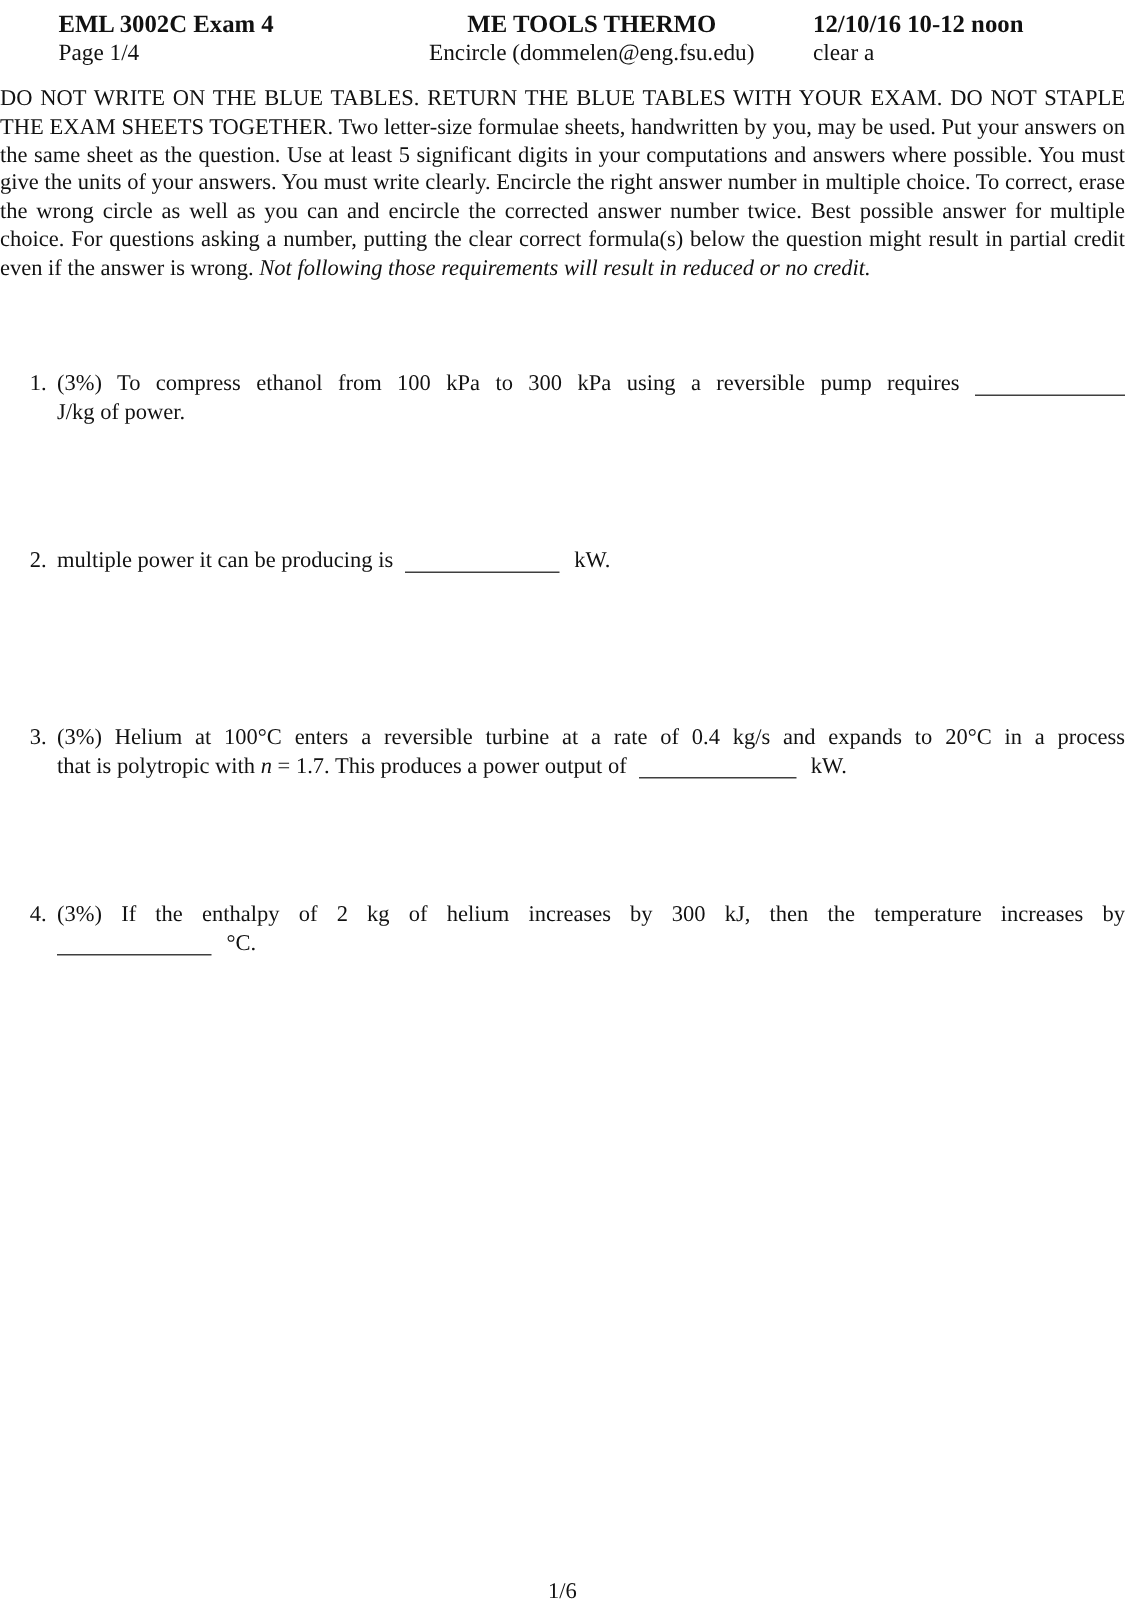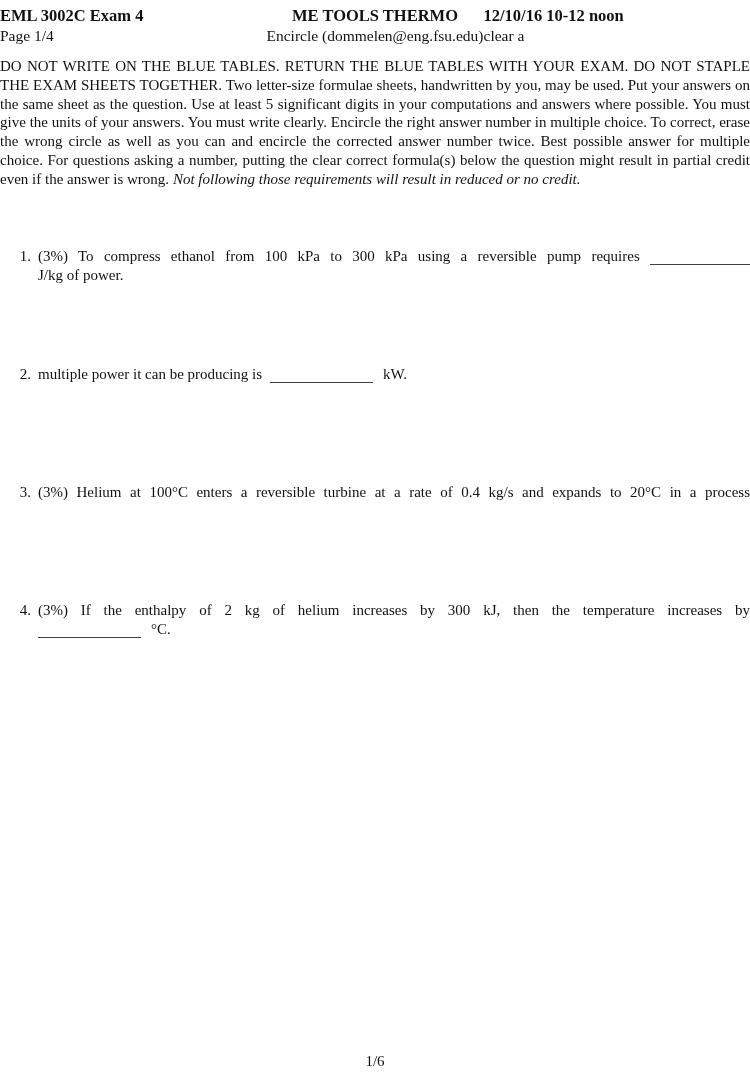--- a/index.html
+++ b/index.html
@@ -11,21 +11,21 @@
     font-family: "Liberation Serif", "DejaVu Serif", serif;
     font-size: 15px;
     line-height: 18.8px;
     position: relative;
     overflow: hidden;
   }
   .abs { position: absolute; left: 0; width: 750px; }
 
   
   .header { top: 6px; display: grid; grid-template-columns: 1fr auto 1fr; }
-  .hcol { display: flex; flex-direction: column; }
+  .hcol { display: flex; flex-direction: column; padding-left: 39px; }
   .hcol.left   { text-align: left; }
   .hcol.center { text-align: center; }
   .hcol.right  { text-align: left; }
   .hline1 { font-weight: bold; font-size: 16.5px; line-height: 20px; }
   .hline2 { font-size: 15.5px; line-height: 19px; }
 
   
   .instructions { top: 57px; text-align: justify; }
   .em { font-style: italic; }
 
@@ -90,20 +90,25 @@
     <div><span>multiple power it can be producing is</span>
       <span class="blank w103 gap-before gap-after"></span><span>kW.</span>
     </div>
   </div>
 </div>
 
 <div class="abs q3 question">
   <div class="qnum">3.</div>
   <div class="qbody">
     <div class="jline">(3%) Helium at 100°C enters a reversible turbine at a rate of 0.4 kg/s and expands to 20°C in a process</div>
+    <div><span>that is polytropic with</span>
+      <span class="em">n</span>
+      <span>= 1.7. This produces a power output of</span>
+      <span class="blank w105 gap-before gap-after"></span><span>kW.</span>
+    </div>
   </div>
 </div>
 
 <div class="abs q4 question">
   <div class="qnum">4.</div>
   <div class="qbody">
     <div class="jline">(3%) If the enthalpy of 2 kg of helium increases by 300 kJ, then the temperature increases by</div>
     <div><span class="blank w103 gap-after"></span><span>°C.</span>
     </div>
   </div>

